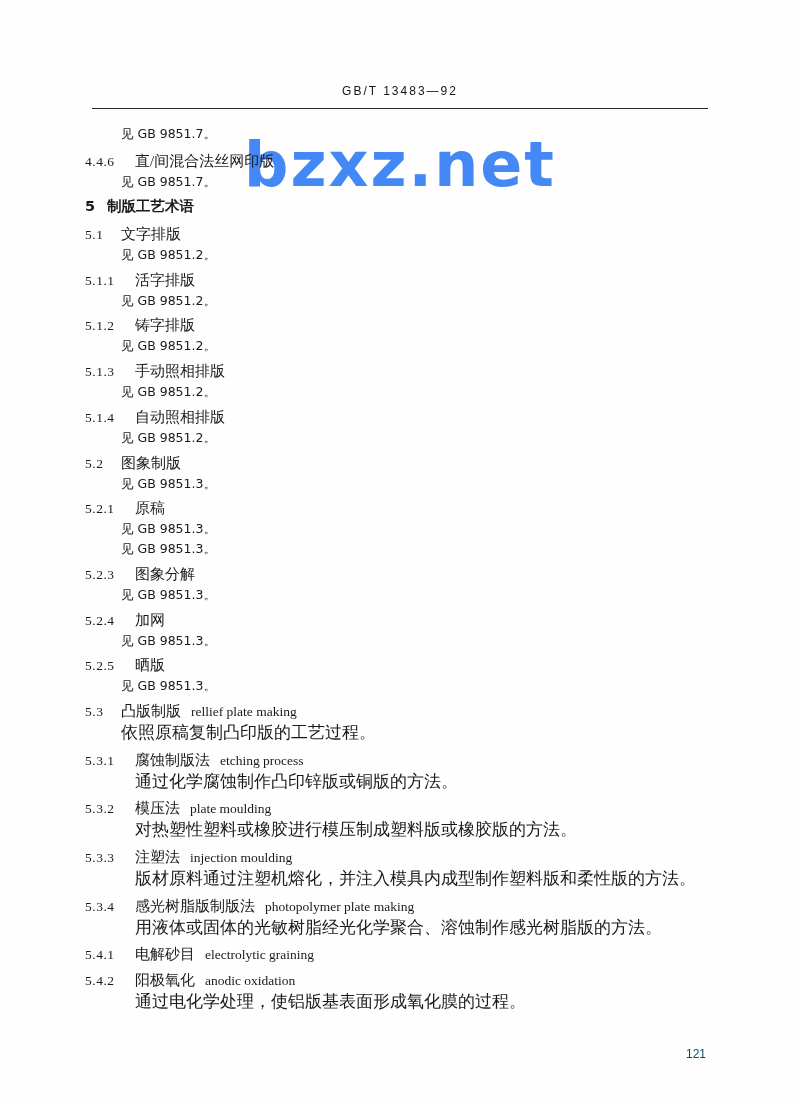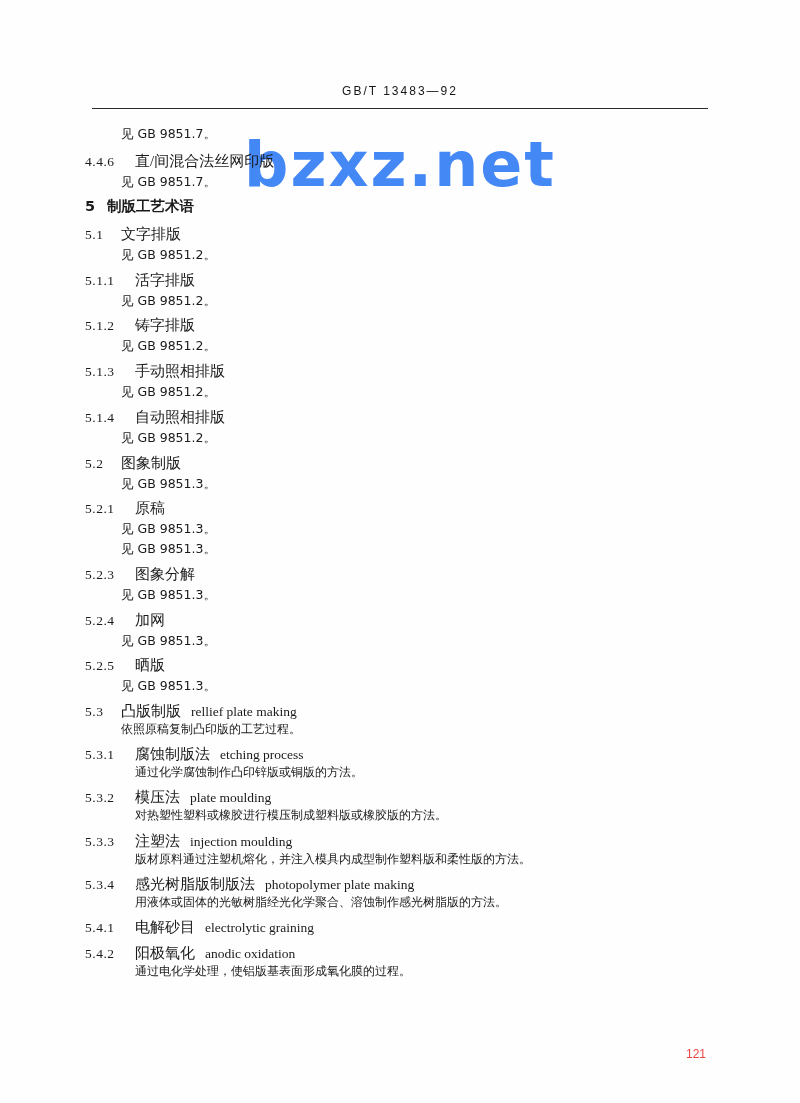--- a/index.html
+++ b/index.html
@@ -89,21 +89,21 @@
     line-height: 1.1;
     margin-top: 6px;
     white-space: nowrap;
   }
   .sub-ref {
     padding-left: 36px;
     font-size: 12.5px;
   }
   .sub-def {
     padding-left: 36px;
-    font-size: 12px;
+    font-size: 17px;
     margin-top: 4px;
   }
   .sub-def-deep {
     padding-left: 50px;
   }
   .section-head {
     margin-top: 8px;
     margin-bottom: 6px;
     font-family: "DejaVu Sans", sans-serif;
     font-weight: bold;
@@ -121,21 +121,21 @@
     padding-left: 36px;
     font-size: 12.5px;
     font-family: "DejaVu Sans", sans-serif;
   }
   .pagenum {
     position: absolute;
     bottom: 42px;
     right: 94px;
     font-family: "Liberation Sans", sans-serif;
     font-size: 12px;
-    color: #ef4444;
+    color: #0c4a6e;
   }
 </style>
 </head>
 <body>
 
 <div class="page">
 
   <div class="watermark">bzxz.net</div>
 
   <div class="header">GB/T 13483—92</div>

